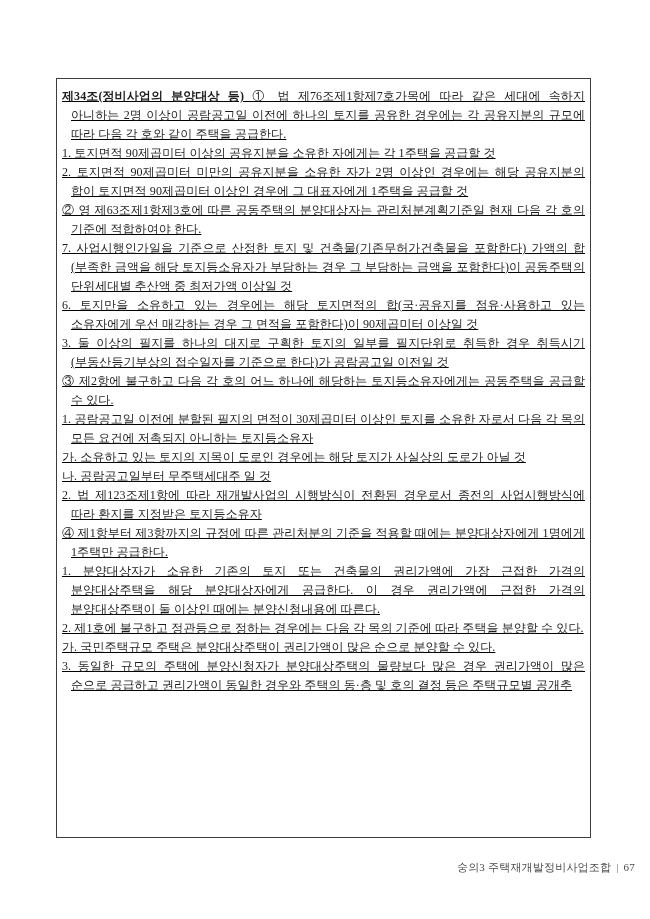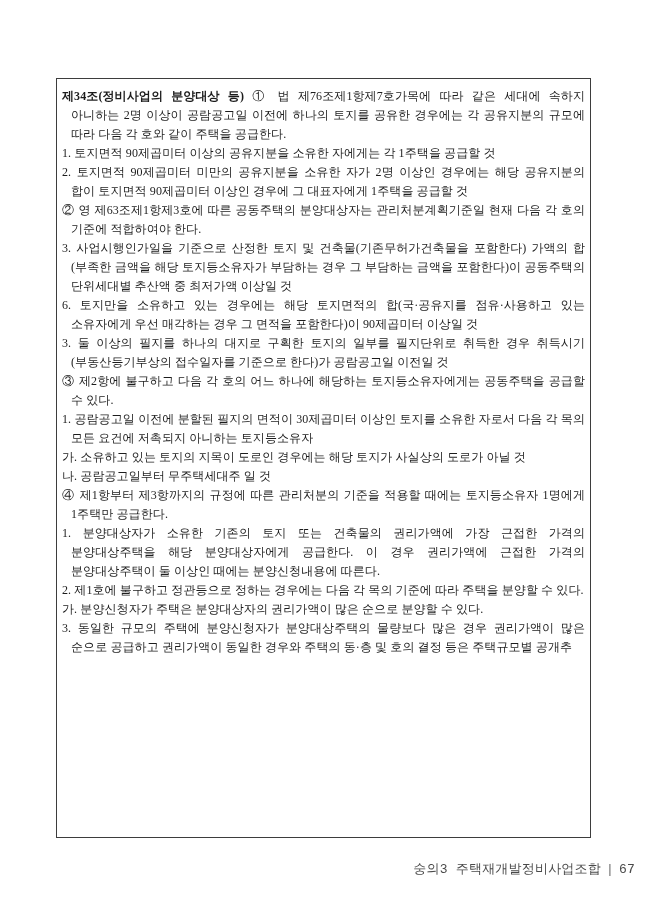--- a/index.html
+++ b/index.html
@@ -11,63 +11,65 @@
   }
   .page-frame {
     position: absolute;
     left: 56px; top: 78px;
     width: 535px; height: 760px;
     border: 1px solid #3d3d3d;
     box-sizing: border-box;
     padding: 8px 5px 6px 5px;
     overflow: hidden;
     background: #ffffff;
+    text-decoration: underline;
   }
   .blk {
     margin: 0;
     font-size: 12px;
     line-height: 19px;
     color: #1c1c1c;
     text-align: justify;
     padding-left: 9px;
     text-indent: -9px;
     letter-spacing: 0.1px;
     word-break: keep-all;
   }
   .head { font-weight: bold; }
   .page-footer {
     position: absolute;
     top: 860px; right: 15px;
-    font-family: Liberation Mono, monospace;
-    font-size: 13px;
+    font-family: Liberation Serif, serif;
+    font-size: 11px;
     color: #4a4a4a;
     letter-spacing: 0.2px;
   }
   .page-footer .sep { margin: 0 5px; color: #6a6a6a; }
 </style>
 </head>
 <body>
 
 <div class="page-frame">
 
   <p class="blk"><span class="head">제34조(정비사업의 분양대상 등)</span><span> ① 법 제76조제1항제7호가목에 따라 같은 세대에 속하지 아니하는 2명 이상이 공람공고일 이전에 하나의 토지를 공유한 경우에는 각 공유지분의 규모에 따라 다음 각 호와 같이 주택을 공급한다.</span></p>
 
   <p class="blk">1. 토지면적 90제곱미터 이상의 공유지분을 소유한 자에게는 각 1주택을 공급할 것</p>
   <p class="blk">2. 토지면적 90제곱미터 미만의 공유지분을 소유한 자가 2명 이상인 경우에는 해당 공유지분의 합이 토지면적 90제곱미터 이상인 경우에 그 대표자에게 1주택을 공급할 것</p>
   <p class="blk">② 영 제63조제1항제3호에 따른 공동주택의 분양대상자는 관리처분계획기준일 현재 다음 각 호의 기준에 적합하여야 한다.</p>
-  <p class="blk">3. 사업시행인가일을 기준으로 산정한 토지 및 건축물(기존무허가건축물을 포함한다) 가액의 합(부족한 금액을 해당 토지등소유자가 부담하는 경우 그 부담하는 금액을 포함한다)이 공동주택의 단위세대별 추산액 중 최저가액 이상일 것</p>
+  <p class="blk">7. 사업시행인가일을 기준으로 산정한 토지 및 건축물(기존무허가건축물을 포함한다) 가액의 합(부족한 금액을 해당 토지등소유자가 부담하는 경우 그 부담하는 금액을 포함한다)이 공동주택의 단위세대별 추산액 중 최저가액 이상일 것</p>
   <p class="blk">6. 토지만을 소유하고 있는 경우에는 해당 토지면적의 합(국·공유지를 점유·사용하고 있는 소유자에게 우선 매각하는 경우 그 면적을 포함한다)이 90제곱미터 이상일 것</p>
   <p class="blk">3. 둘 이상의 필지를 하나의 대지로 구획한 토지의 일부를 필지단위로 취득한 경우 취득시기(부동산등기부상의 접수일자를 기준으로 한다)가 공람공고일 이전일 것</p>
   <p class="blk">③ 제2항에 불구하고 다음 각 호의 어느 하나에 해당하는 토지등소유자에게는 공동주택을 공급할 수 있다.</p>
   <p class="blk">1. 공람공고일 이전에 분할된 필지의 면적이 30제곱미터 이상인 토지를 소유한 자로서 다음 각 목의 모든 요건에 저촉되지 아니하는 토지등소유자</p>
   <p class="blk">가. 소유하고 있는 토지의 지목이 도로인 경우에는 해당 토지가 사실상의 도로가 아닐 것</p>
   <p class="blk">나. 공람공고일부터 무주택세대주 일 것</p>
-  <p class="blk">④ 제1항부터 제3항까지의 규정에 따른 관리처분의 기준을 적용할 때에는 토지등소유자 1명에게 1주택만 공급한다.</p>
+  <p class="blk">2. 법 제123조제1항에 따라 재개발사업의 시행방식이 전환된 경우로서 종전의 사업시행방식에 따라 환지를 지정받은 토지등소유자</p>
+  <p class="blk">④ 제1항부터 제3항까지의 규정에 따른 관리처분의 기준을 적용할 때에는 분양대상자에게 1명에게 1주택만 공급한다.</p>
 
 
   <p class="blk">1. 분양대상자가 소유한 기존의 토지 또는 건축물의 권리가액에 가장 근접한 가격의 분양대상주택을 해당 분양대상자에게 공급한다. 이 경우 권리가액에 근접한 가격의 분양대상주택이 둘 이상인 때에는 분양신청내용에 따른다.</p>
   <p class="blk">2. 제1호에 불구하고 정관등으로 정하는 경우에는 다음 각 목의 기준에 따라 주택을 분양할 수 있다.</p>
-  <p class="blk">가. 분양신청자가 주택은 분양대상자의 권리가액이 많은 순으로 분양할 수 있다.</p>
+  <p class="blk">가. 국민주택규모 주택은 분양대상주택이 권리가액이 많은 순으로 분양할 수 있다.</p>
   <p class="blk">3. 동일한 규모의 주택에 분양신청자가 분양대상주택의 물량보다 많은 경우 권리가액이 많은 순으로 공급하고 권리가액이 동일한 경우와 주택의 동·층 및 호의 결정 등은 주택규모별 공개추</p>
 
 </div>
 
 <div class="page-footer"><span>숭의3 주택재개발정비사업조합</span><span class="sep">|</span><span>67</span></div>
 
 </body></html>

